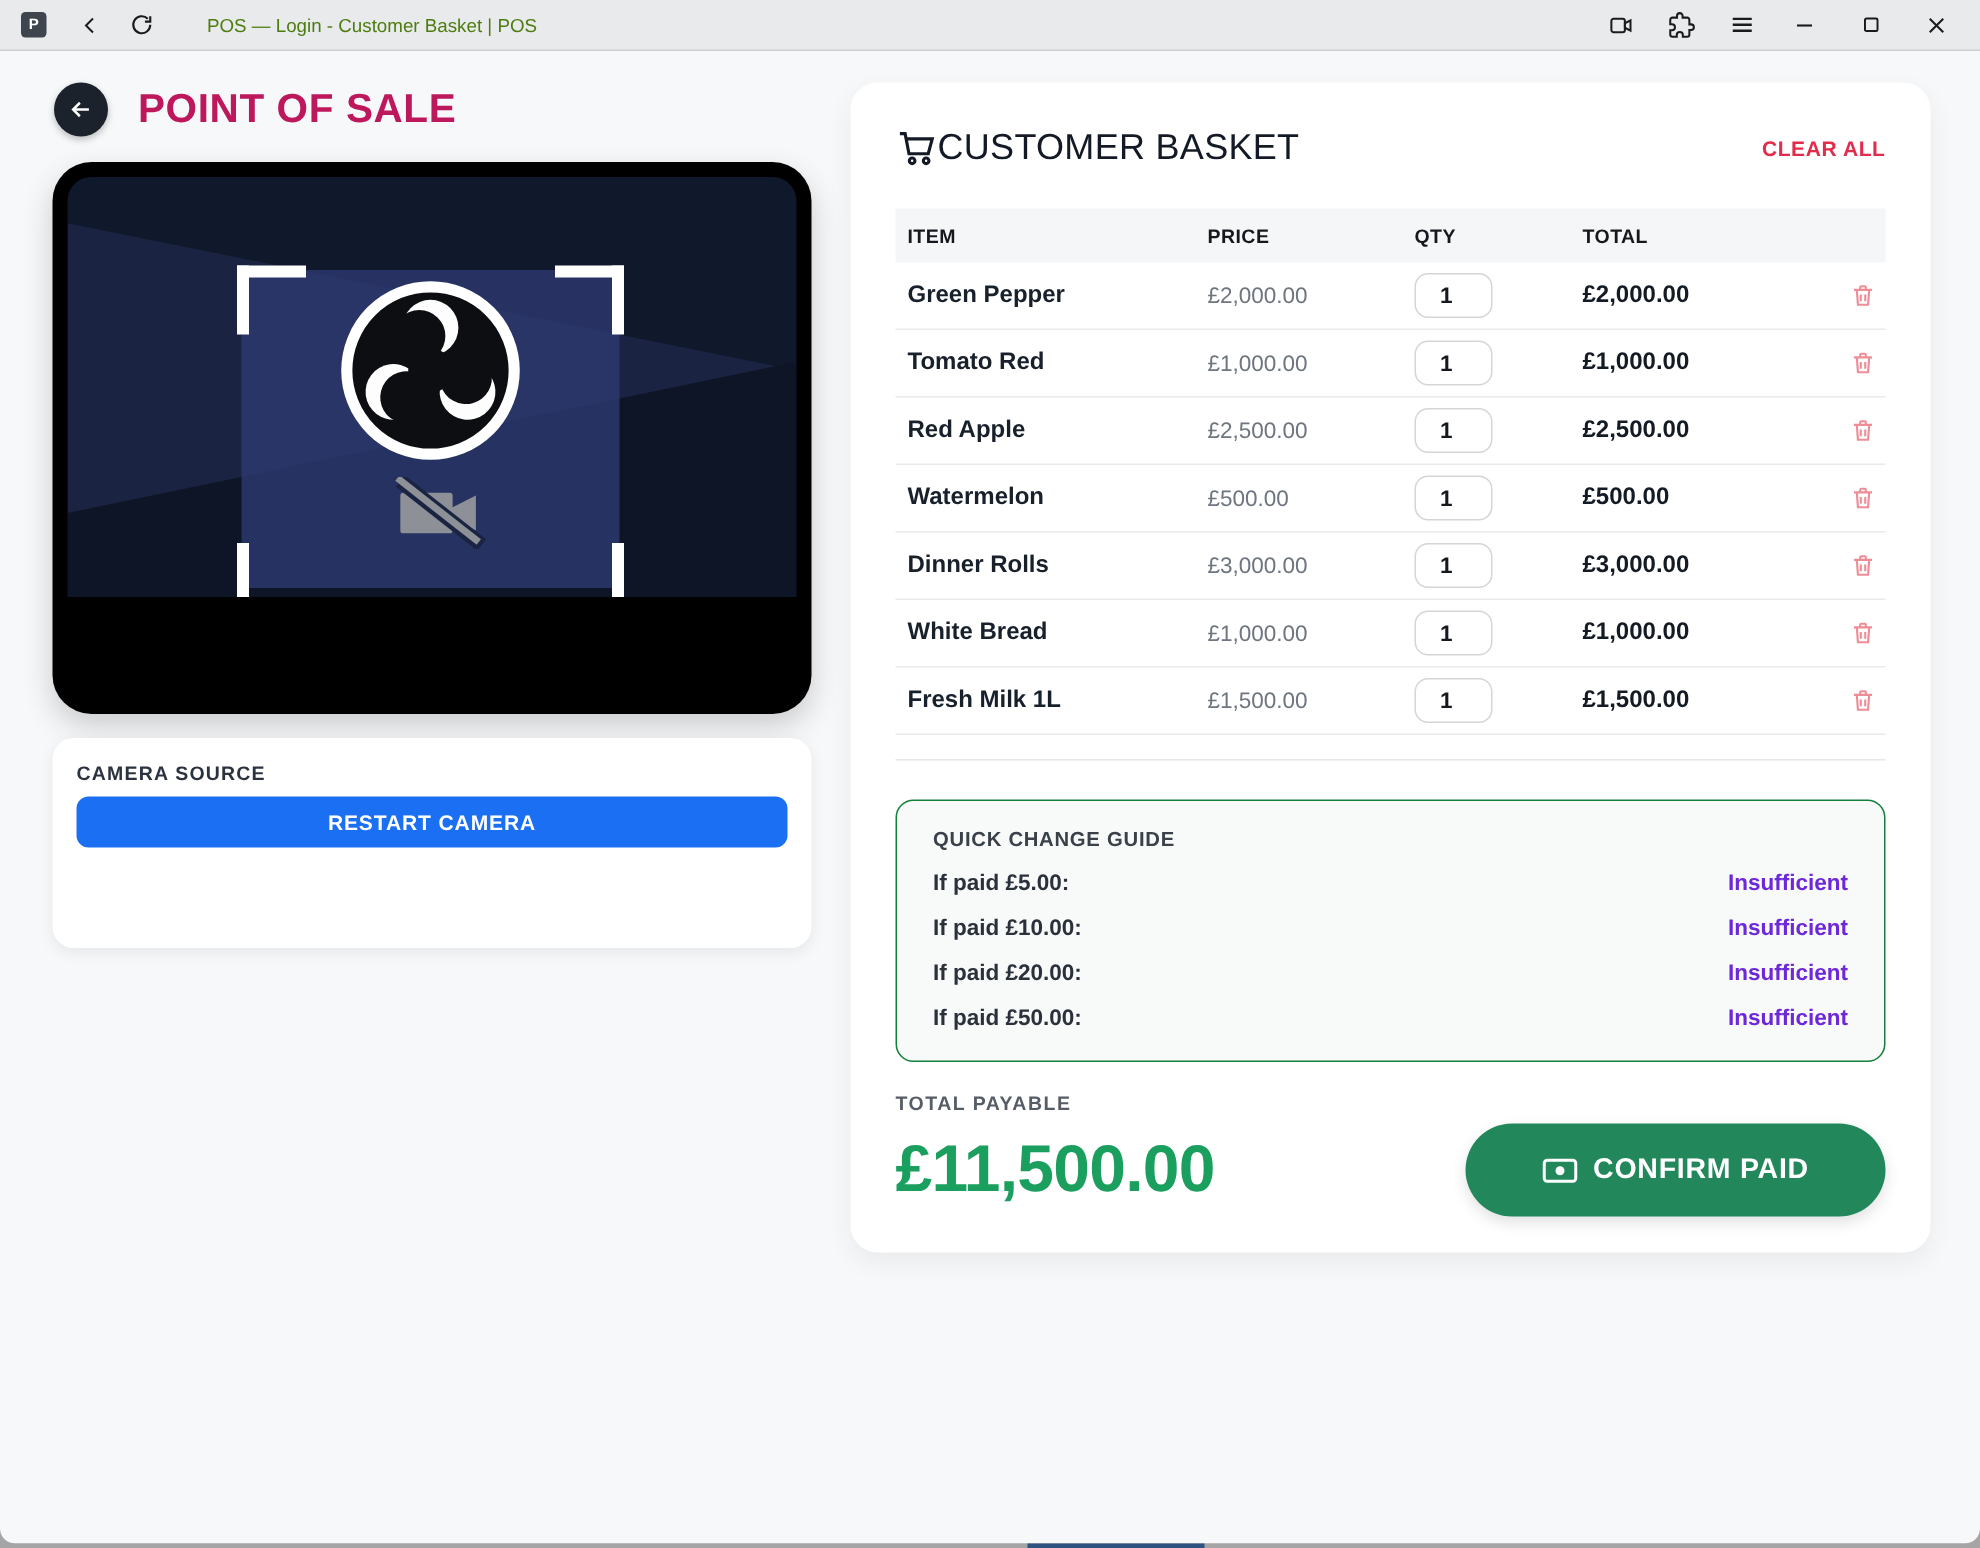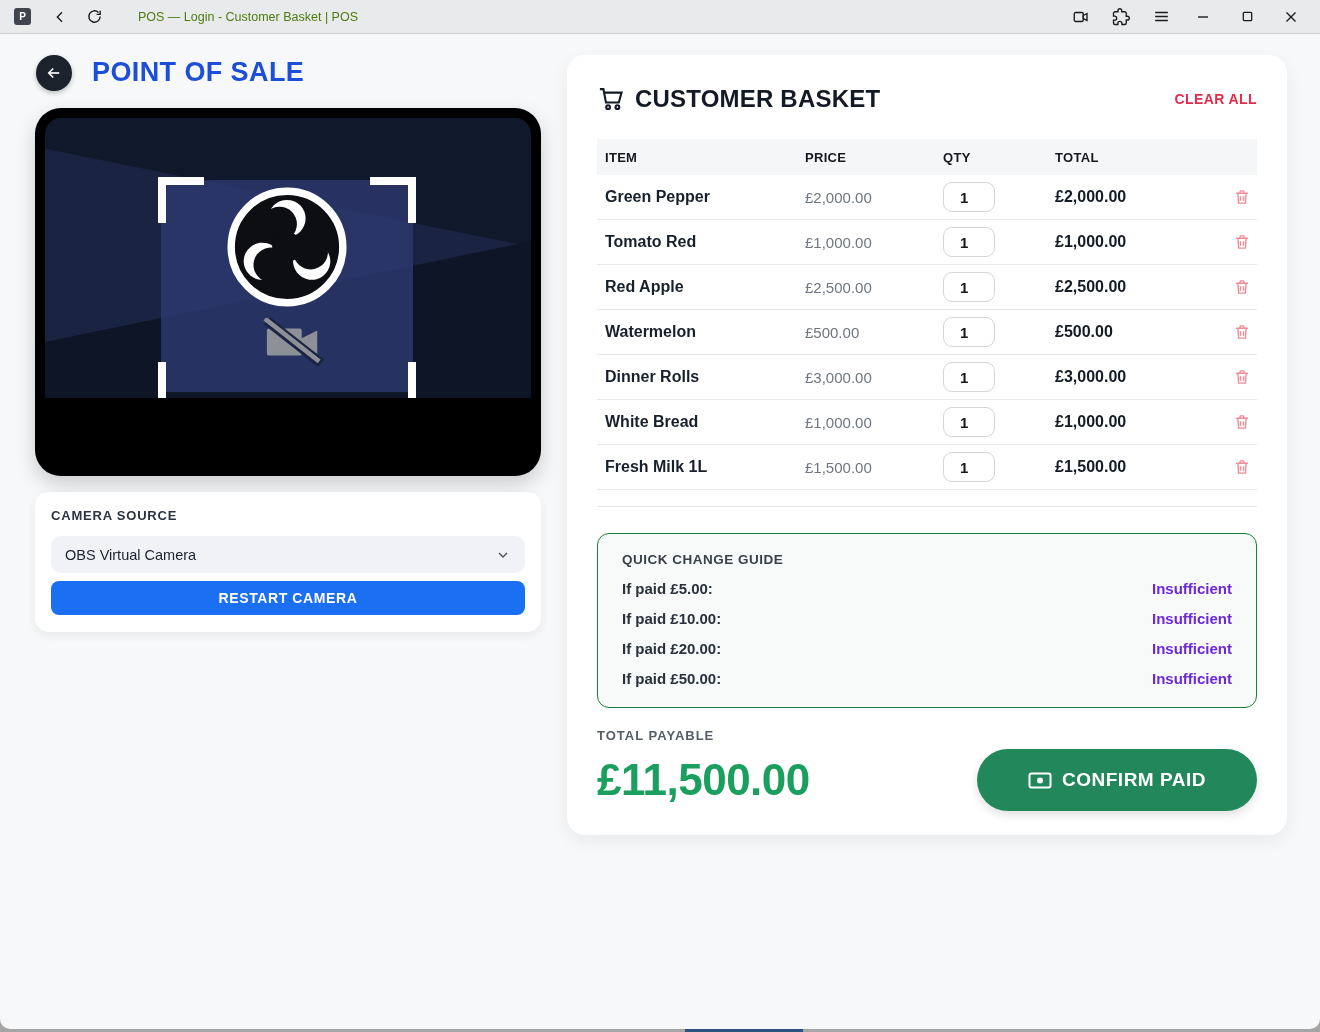--- a/index.html
+++ b/index.html
@@ -19,21 +19,21 @@
 
   
   .page { position:absolute; top:34px; left:0; width:1320px; height:995px;
     background:#f7f8fa; border-radius:0 0 10px 10px; }
 
   
   .back-circle { position:absolute; left:36px; top:21px; width:36px; height:36px;
     background:#1b222c; border-radius:50%; display:flex; align-items:center; justify-content:center;
     box-shadow:0 2px 5px rgba(0,0,0,.25); cursor:pointer; }
   .pos-title { position:absolute; left:92px; top:23px; font-size:27px; font-weight:800;
-    color:#1d4ed8; letter-spacing:.4px; }
+    color:#be185d; letter-spacing:.4px; }
 
   .camera-panel { position:absolute; left:35px; top:74px; width:506px; height:368px;
     background:#000; border-radius:26px; box-shadow:0 8px 20px rgba(0,0,0,.18); overflow:hidden; }
   .video { position:absolute; left:10px; right:10px; top:10px; height:280px;
     background:#10182c; border-radius:16px 16px 0 0; overflow:hidden; }
   .video .band { position:absolute; inset:0; background:#1b2342;
     clip-path:polygon(0 11%, 100% 46%, 100% 100%, 0 100%); }
   .video .band2 { position:absolute; inset:0; background:#0e1526;
     clip-path:polygon(0 80%, 100% 44%, 100% 100%, 0 100%); }
   .video .center-rect { position:absolute; left:116px; top:62px; width:252px; height:212px;
@@ -54,21 +54,21 @@
     display:flex; align-items:center; padding:0 14px; cursor:pointer; }
   .cam-select span { flex:1; font-size:14.5px; color:#1c2330; }
   .restart-btn { margin-top:8px; width:100%; height:34px; background:#1a6ff3; border:none;
     border-radius:8px; color:#fff; font-size:14px; font-weight:800; letter-spacing:.6px;
     font-family:"Liberation Sans", sans-serif; cursor:pointer; }
 
   
   .basket-card { position:absolute; left:567px; top:21px; width:720px; height:780px;
     background:#fff; border-radius:18px; box-shadow:0 6px 18px rgba(0,0,0,.06); padding:30px; }
   .basket-head { display:flex; align-items:center; }
-  .basket-title { font-size:24px; font-weight:700; color:#141a25; letter-spacing:.2px; margin-left:10px; flex:1; }
+  .basket-title { font-size:24px; font-weight:400; color:#141a25; letter-spacing:.2px; flex:1; }
   .clear-all { font-size:14px; font-weight:800; color:#e22c4c; letter-spacing:.4px; cursor:pointer; }
 
   .thead, .trow { display:grid; grid-template-columns:200px 138px 112px 180px 30px; align-items:center; }
   .thead { margin-top:26px; height:36px; background:#f5f6f7; font-size:13px; font-weight:800;
     color:#15181d; letter-spacing:.3px; }
   .thead div:first-child, .trow .iname { padding-left:8px; }
   .thead div, .trow > * { padding-left:8px; }
   .trow { height:45px; border-bottom:1px solid #eaeaea; }
   .iname { font-size:16px; font-weight:800; color:#17202b; }
   .iprice { font-size:15px; color:#6f7680; }
@@ -192,26 +192,20 @@
         <div class="corner tl"></div>
           <div class="corner tr"></div>
         <div class="corner bl"></div>
           <div class="corner br"></div>
       </div>
     </div>
   </div>
 
   <div class="camera-card">
     <div class="cam-label">CAMERA SOURCE</div>
-    <div class="cam-select">
-      <span>OBS Virtual Camera</span>
-      <svg width="16" height="16" viewBox="0 0 24 24" fill="none" stroke="#4a4f57" stroke-width="2">
-          <path d="M6 9l6 6 6-6"></path>
-        </svg>
-    </div>
     <button class="restart-btn">RESTART CAMERA</button>
   </div>
 
   <div class="basket-card">
     <div class="basket-head">
       <svg width="28" height="28" viewBox="0 0 24 24" fill="none" stroke="#141a25" stroke-width="1.8">
         <path d="M2.5 3.5h3l2.2 11.5h11l2.3-8.5H6.2"></path>
         <circle cx="9.5" cy="19" r="1.6"></circle>
           <circle cx="17.5" cy="19" r="1.6"></circle>
       </svg>

